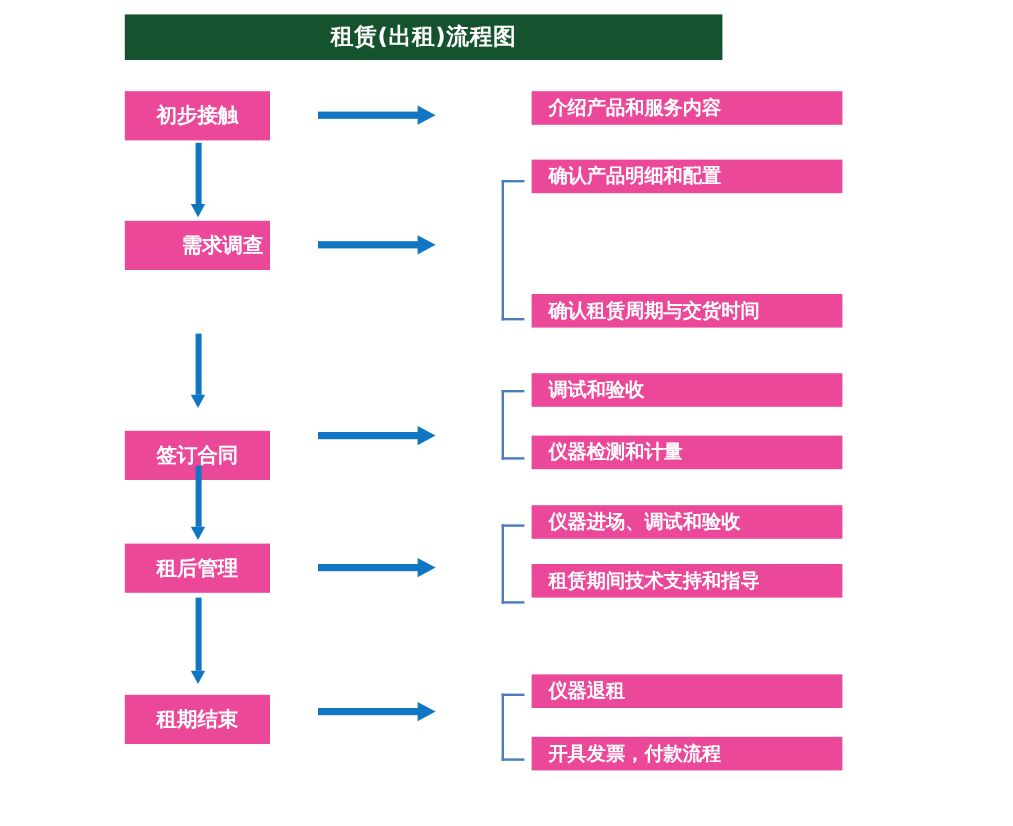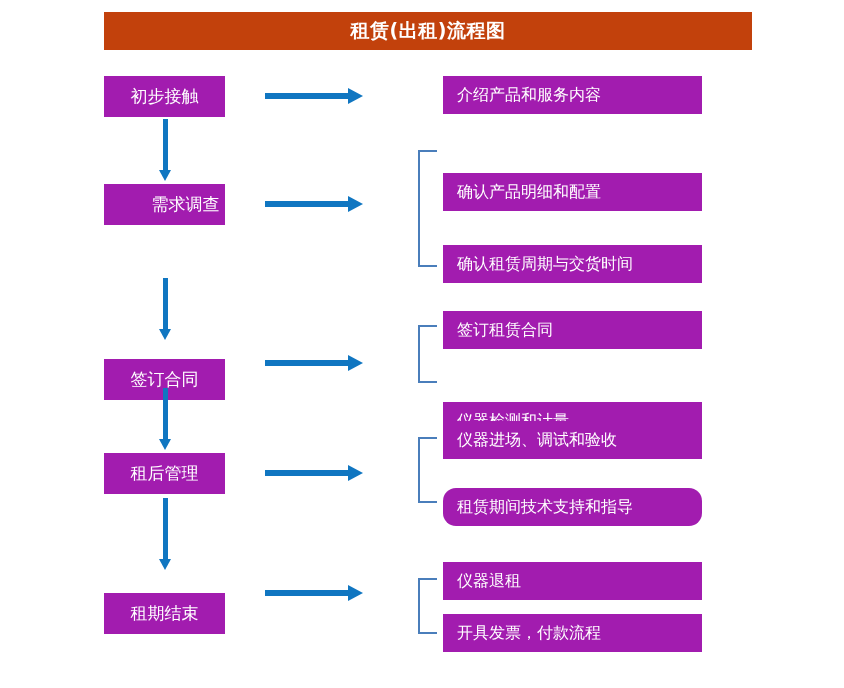--- a/index.html
+++ b/index.html
@@ -8,45 +8,45 @@
     width:844px;height:688px;
     background:#ffffff;
     font-family:"DejaVu Sans","Liberation Sans",sans-serif;
     overflow:hidden;
   }
   #canvas{position:relative;width:844px;height:688px;}
 
   
   .title-bar{
     position:absolute;
-    left:104px;top:12px;width:648px;height:38px;
-    background:#c2410c;
+    left:104px;top:12px;width:498px;height:38px;
+    background:#14532d;
     color:#ffffff;
     display:flex;align-items:center;justify-content:center;
     font-size:19px;font-weight:700;
     letter-spacing:.5px;
   }
 
   
   .box{
     position:absolute;
-    background:#a21caf;
+    background:#ec4899;
     color:#ffffff;
     display:flex;align-items:center;
-    font-weight:400;
+    font-weight:700;
     box-sizing:border-box;
   }
   .box.stage{
     width:121px;height:41px;
     left:104px;
     font-size:17px;
     justify-content:center;
   }
   .box.detail{
-    width:259px;height:38px;
+    width:259px;height:28px;
     left:443px;
     font-size:16px;
     justify-content:flex-start;
     padding-left:14px;
   }
 
   
   .h-arrow{
     position:absolute;
     left:265px;width:98px;height:16px;
@@ -98,21 +98,21 @@
   <div class="title-bar">租赁(出租)流程图</div>
 
   <div class="box stage" style="top:76px;">初步接触</div>
 
   <div class="box stage" style="top:184px;padding-left:42px;">需求调查</div>
 
   <div class="box stage" style="top:343px;margin-top:16px;">签订合同</div>
 
   <div class="box stage" style="top:453px;">租后管理</div>
 
-  <div class="box stage" style="top:593px;">租期结束</div>
+  <div class="box stage" style="top:579px;">租期结束</div>
 
   <div class="v-arrow" style="top:119px;height:62px;">
     <span class="shaft" style="height:51px;"></span>
     <span class="head"></span>
   </div>
 
   <div class="v-arrow" style="top:278px;height:62px;">
     <span class="shaft" style="height:51px;"></span>
     <span class="head"></span>
   </div>
@@ -155,30 +155,30 @@
   <div class="bracket" style="top:150px;height:117px;"></div>
 
   <div class="bracket" style="top:325px;height:58px;"></div>
 
   <div class="bracket" style="top:437px;height:66px;"></div>
 
   <div class="bracket" style="top:578px;height:56px;"></div>
 
   <div class="box detail" style="top:76px;">介绍产品和服务内容</div>
 
-  <div class="box detail" style="top:133px;margin-top:40px;">确认产品明细和配置</div>
+  <div class="box detail" style="top:133px;">确认产品明细和配置</div>
 
 
   <div class="box detail" style="top:245px;">确认租赁周期与交货时间</div>
 
-  <div class="box detail" style="top:311px;">签订租赁合同</div>
+  <div class="box detail" style="top:311px;">调试和验收</div>
 
-  <div class="box detail" style="top:363px;margin-top:39px;">仪器检测和计量</div>
+  <div class="box detail" style="top:363px;">仪器检测和计量</div>
 
   <div class="box detail" style="top:421px;">仪器进场、调试和验收</div>
 
-  <div class="box detail" style="top:488px;border-radius:13px;">租赁期间技术支持和指导</div>
+  <div class="box detail" style="top:470px;">租赁期间技术支持和指导</div>
 
   <div class="box detail" style="top:562px;">仪器退租</div>
 
   <div class="box detail" style="top:614px;">开具发票，付款流程</div>
 
 </div>
 
 </body></html>

